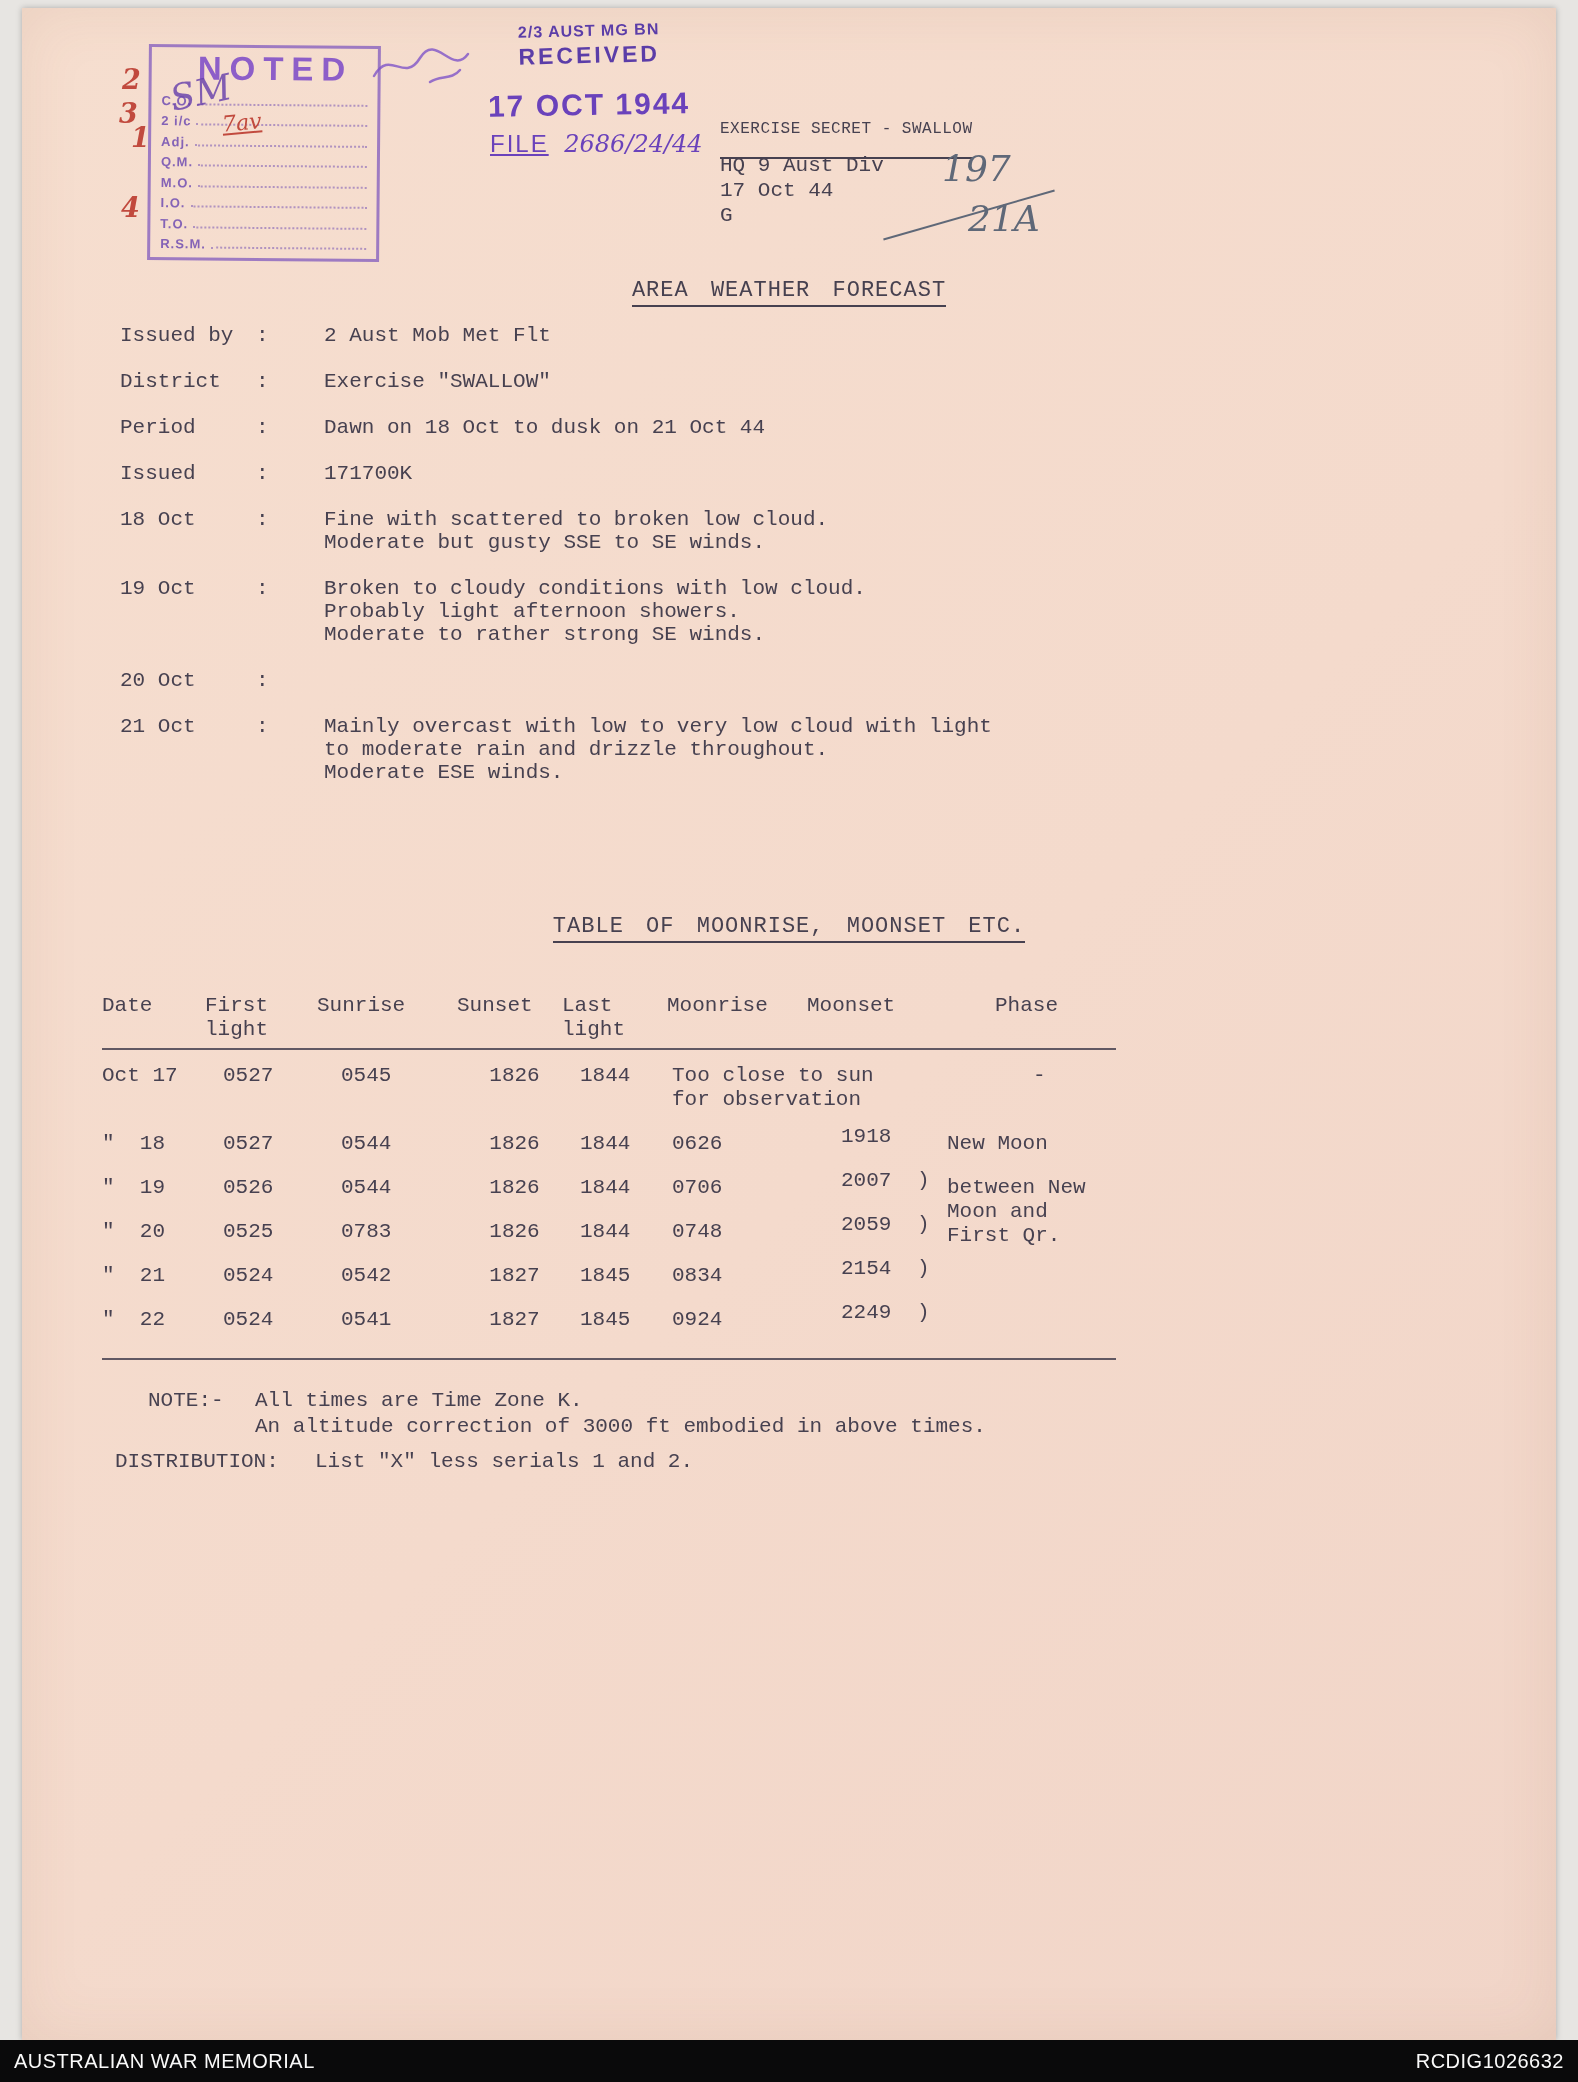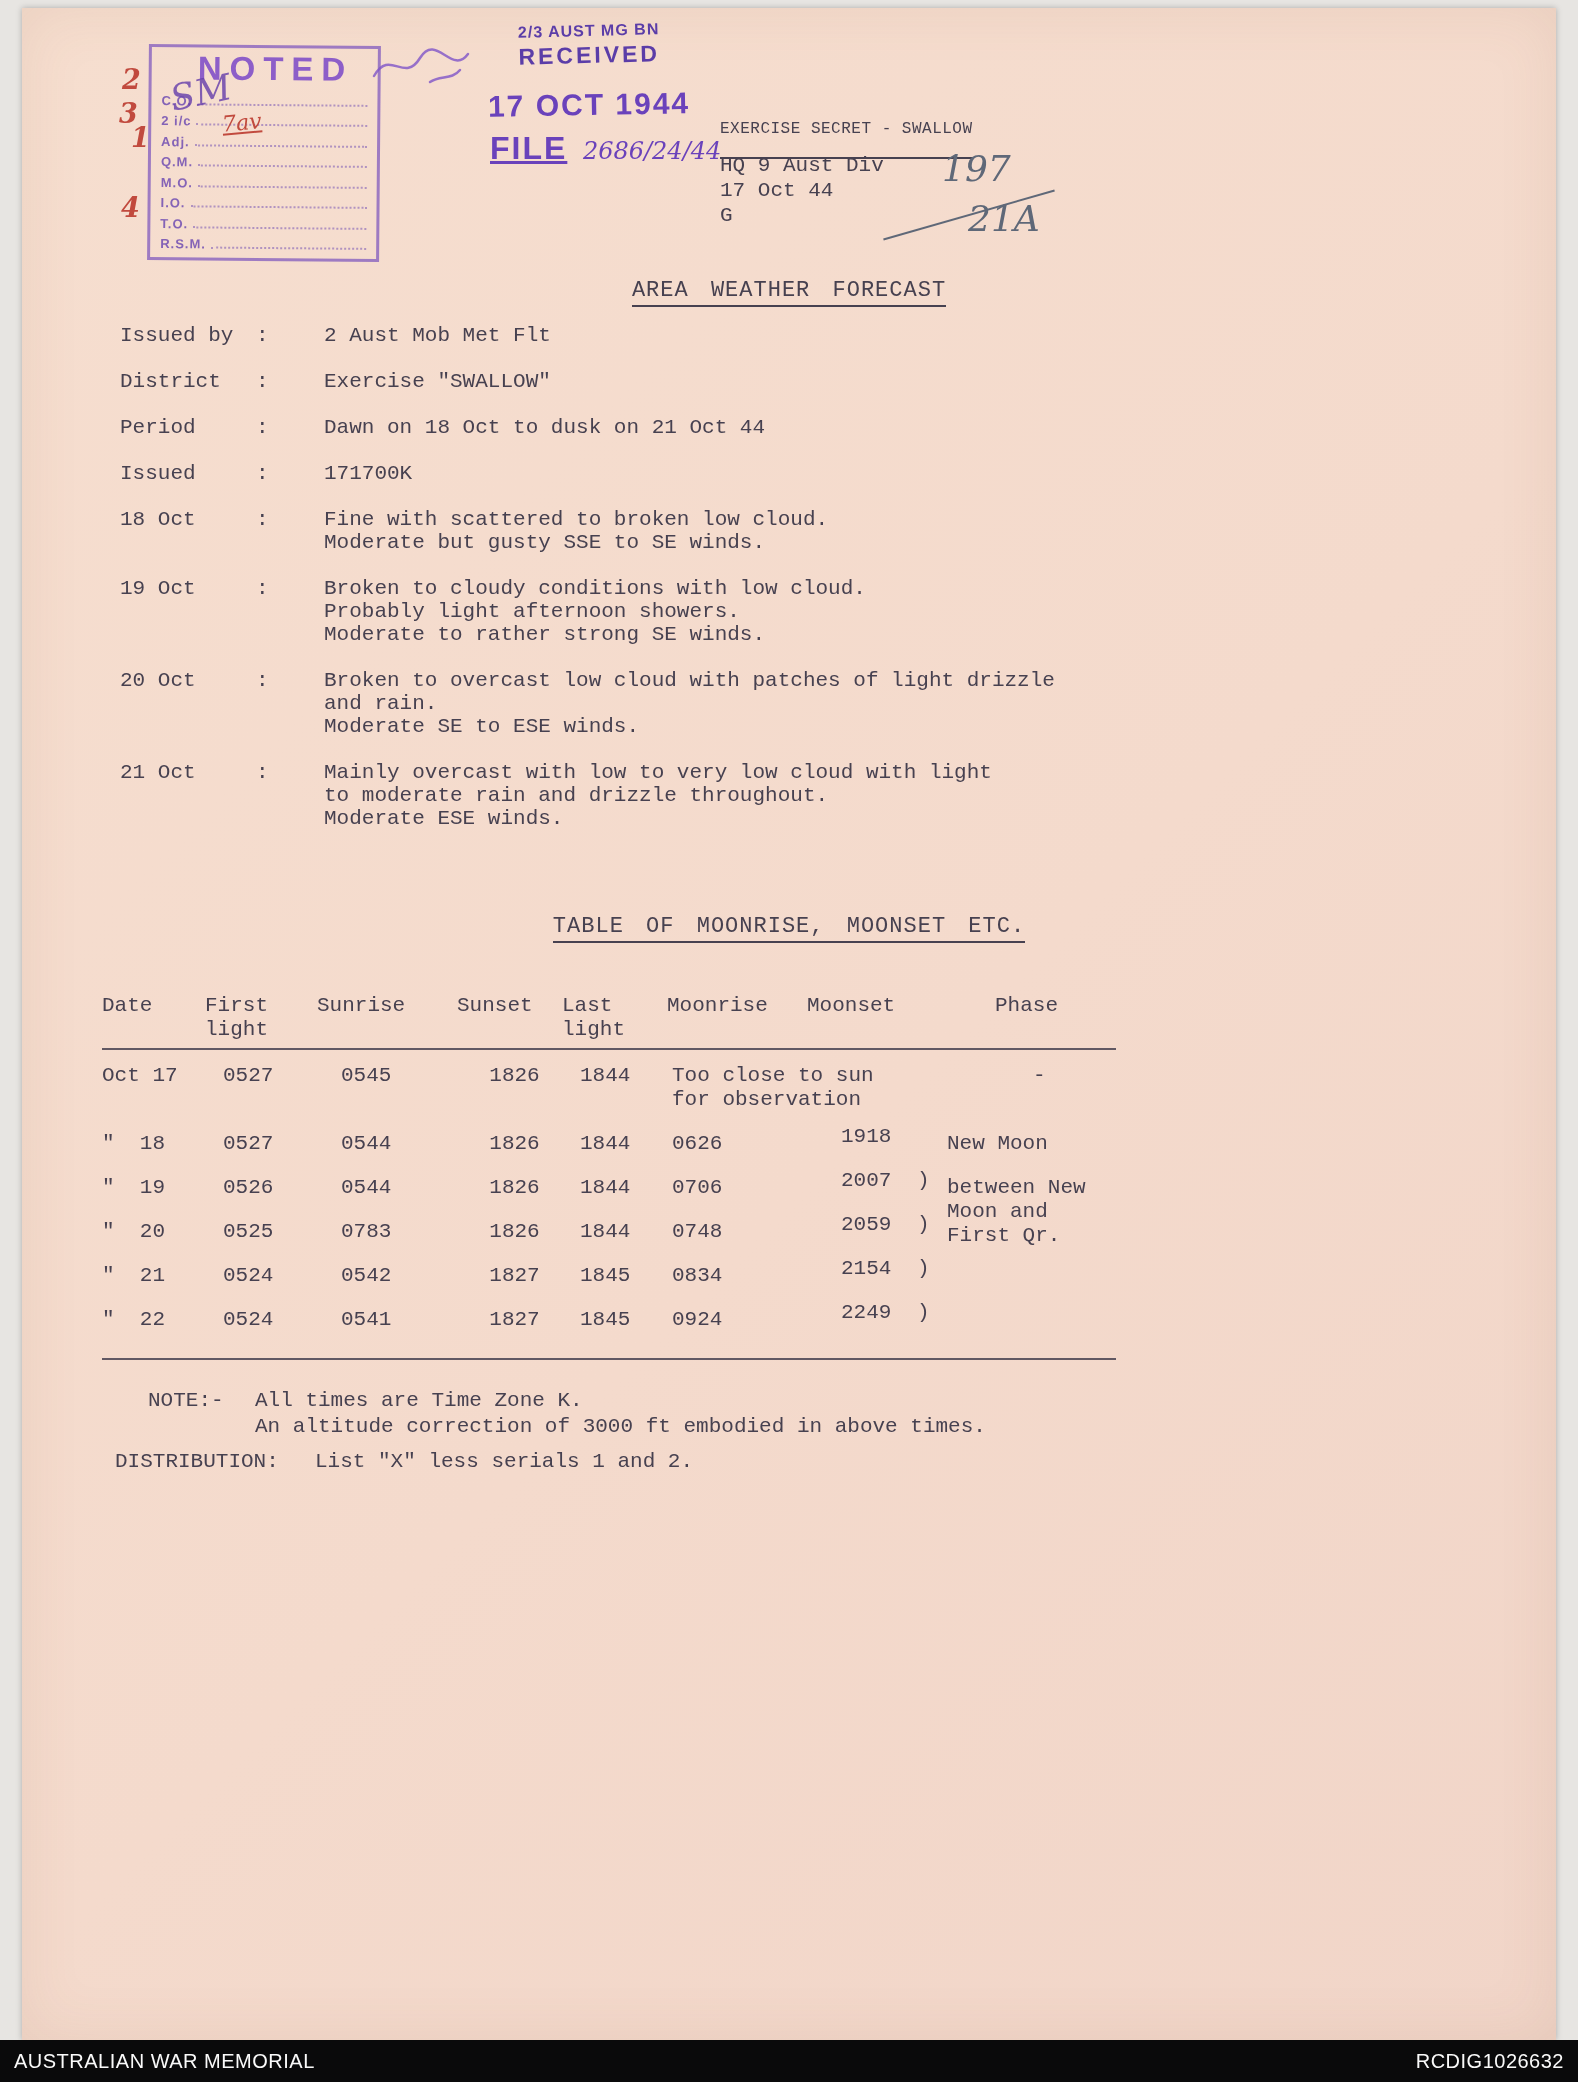--- a/index.html
+++ b/index.html
@@ -79,22 +79,22 @@
   .sr-unit { font-size: 16px; font-weight: bold; letter-spacing: 1px; }
   .sr-word { font-size: 23px; font-weight: bold; letter-spacing: 3px; margin-top: 2px; }
   .stamp-date {
     position: absolute; left: 466px; top: 80px;
     font-family: "Liberation Sans", sans-serif;
     font-size: 30px; font-weight: bold; letter-spacing: 2px;
     color: #6a42bb; transform: rotate(-1deg);
   }
   .file-line { position: absolute; left: 468px; top: 122px; color: #6a42bb; }
   .file-label {
-    font-family: "Liberation Sans", sans-serif; font-weight: bold;
-    font-size: 32px; letter-spacing: 2px; text-decoration: underline;
+    font-family: "Liberation Sans", sans-serif; font-weight: normal;
+    font-size: 24px; letter-spacing: 2px; text-decoration: underline;
   }
   .file-no { font-family: "DejaVu Serif", serif; font-style: italic; font-size: 24px; margin-left: 6px; }
 
   
   .hq { position: absolute; left: 698px; top: 108px; font-size: 21px; }
   .hq .cls {
     font-size: 16px; letter-spacing: 0.5px; white-space: nowrap;
     border-bottom: 2px solid #474150; padding-bottom: 19px;
   }
   .hq .line { margin-top: 3px; line-height: 22px; }
@@ -280,23 +280,20 @@
       <div class="frow">
           <span class="flabel">19 Oct</span>
           <span class="fcolon">:</span>
           <span class="fvalue">Broken to cloudy conditions with low cloud.
 Probably light afternoon showers.
 Moderate to rather strong SE winds.</span>
         </div>
       <div class="frow">
           <span class="flabel">20 Oct</span>
           <span class="fcolon">:</span>
-          <span class="fvalue">Broken to overcast low cloud with patches of light drizzle
-and rain.
-Moderate SE to ESE winds.</span>
         </div>
       <div class="frow">
           <span class="flabel">21 Oct</span>
           <span class="fcolon">:</span>
           <span class="fvalue">Mainly overcast with low to very low cloud with light
 to moderate rain and drizzle throughout.
 Moderate ESE winds.</span>
         </div>
     </div>
 

